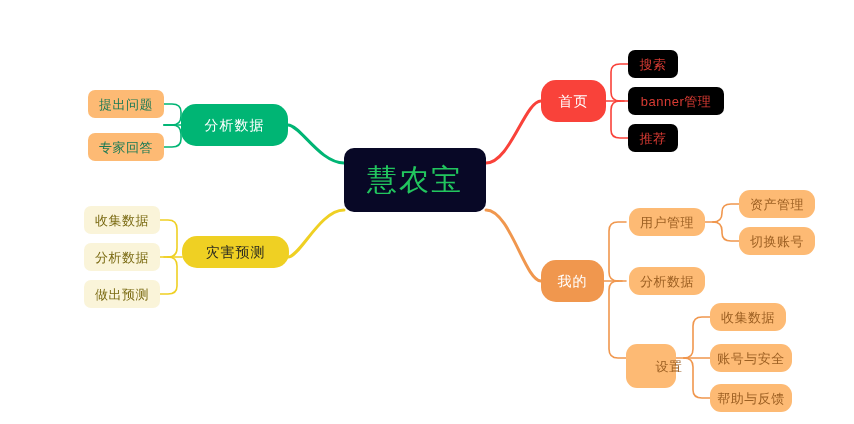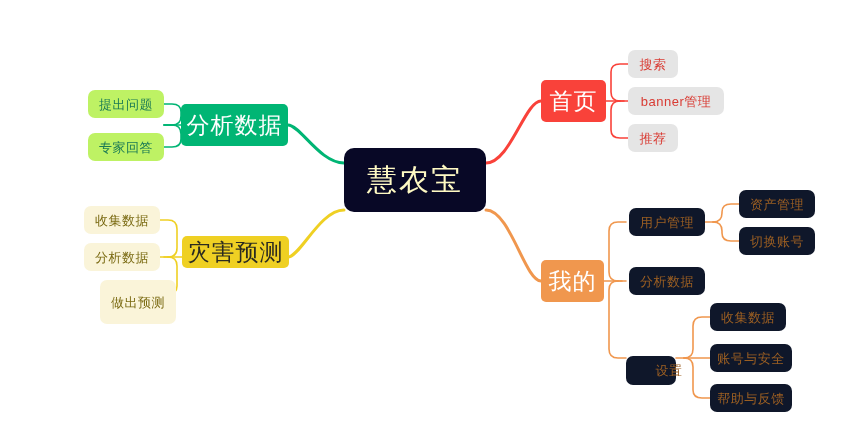--- a/index.html
+++ b/index.html
@@ -28,46 +28,46 @@
     box-sizing: border-box;
     display: flex;
     align-items: center;
     justify-content: center;
     white-space: nowrap;
     line-height: 1;
   }
   
   .root {
     background: #080826;
-    color: #fef9c3;
+    color: #22c55e;
     border-radius: 10px;
     font-size: 30px;
     letter-spacing: 2px;
     font-weight: 400;
   }
   
   .branch {
-    border-radius: 5px;
-    font-size: 23px;
+    border-radius: 15px;
+    font-size: 14px;
     letter-spacing: 1px;
   }
   .branch.green  { background: #00B574; color: #ffffff; }
   .branch.yellow { background: #EFD023; color: #2b2b20; }
   .branch.red    { background: #F9423A; color: #ffffff; }
   .branch.orange { background: #F0974E; color: #ffffff; }
   
   .chip {
     border-radius: 7px;
     font-size: 13px;
     letter-spacing: 0.5px;
   }
-  .chip.green-l  { background: #bef264; color: #1b7a55; }
+  .chip.green-l  { background: #fdba74; color: #1b7a55; }
   .chip.yellow-l { background: #FAF4D9; color: #7a6a12; }
-  .chip.red-l    { background: #e5e5e5; color: #d93b33; }
-  .chip.orange-l { background: #0f172a; color: #9c5f22; }
+  .chip.red-l    { background: #000000; color: #d93b33; }
+  .chip.orange-l { background: #fdba74; color: #9c5f22; border-radius: 11px; }
 </style>
 </head>
 <body>
 
 <div id="canvas">
 
   <svg class="links" viewBox="0 0 854 424">
 
     <path d="M 344 163 C 320 163 300 125 288 125" fill="none" stroke="#00B574" stroke-width="3" stroke-linecap="round"></path>
 
@@ -134,21 +134,21 @@
 
   <div class="node branch yellow" style="left:182px; top:236px; width:107px; height:32px;">
     <span>灾害预测</span>
   </div>
   <div class="node chip yellow-l" style="left:84px; top:206px; width:76px; height:28px;align-items:center;">
     <span>收集数据</span>
   </div>
   <div class="node chip yellow-l" style="left:84px; top:243px; width:76px; height:28px;">
     <span>分析数据</span>
   </div>
-  <div class="node chip yellow-l" style="left:100px; top:280px; width:76px; height:44px;">
+  <div class="node chip yellow-l" style="left:84px; top:280px; width:76px; height:28px;">
     <span>做出预测</span>
   </div>
 
   <div class="node branch red" style="left:541px; top:80px; width:65px; height:42px;">
     <span>首页</span>
   </div>
   <div class="node chip red-l" style="left:628px; top:50px; width:50px; height:28px;">
     <span>搜索</span>
   </div>
   <div class="node chip red-l" style="left:628px; top:87px; width:96px; height:28px;">
@@ -169,21 +169,21 @@
     <span>资产管理</span>
   </div>
   <div class="node chip orange-l" style="left:739px; top:227px; width:76px; height:28px;">
     <span>切换账号</span>
   </div>
 
   <div class="node chip orange-l" style="left:629px; top:267px; width:76px; height:28px;">
     <span>分析数据</span>
   </div>
 
-  <div class="node chip orange-l" style="left:626px; top:356px; width:50px; height:29px;padding-left:36px;">
+  <div class="node chip orange-l" style="left:626px; top:344px; width:50px; height:44px;padding-left:36px;">
     <span>设置</span>
   </div>
   <div class="node chip orange-l" style="left:710px; top:303px; width:76px; height:28px;">
     <span>收集数据</span>
   </div>
   <div class="node chip orange-l" style="left:710px; top:344px; width:82px; height:28px;">
     <span>账号与安全</span>
   </div>
   <div class="node chip orange-l" style="left:710px; top:384px; width:82px; height:28px;">
     <span>帮助与反馈</span>

